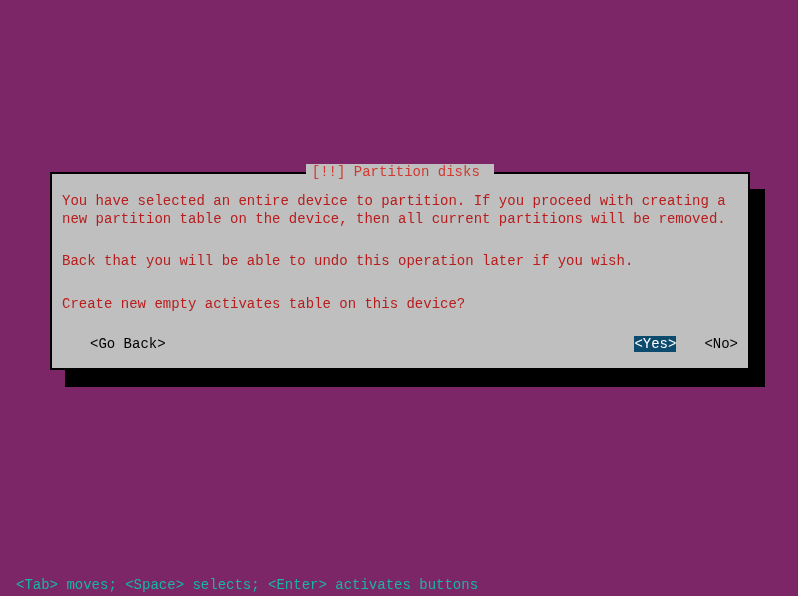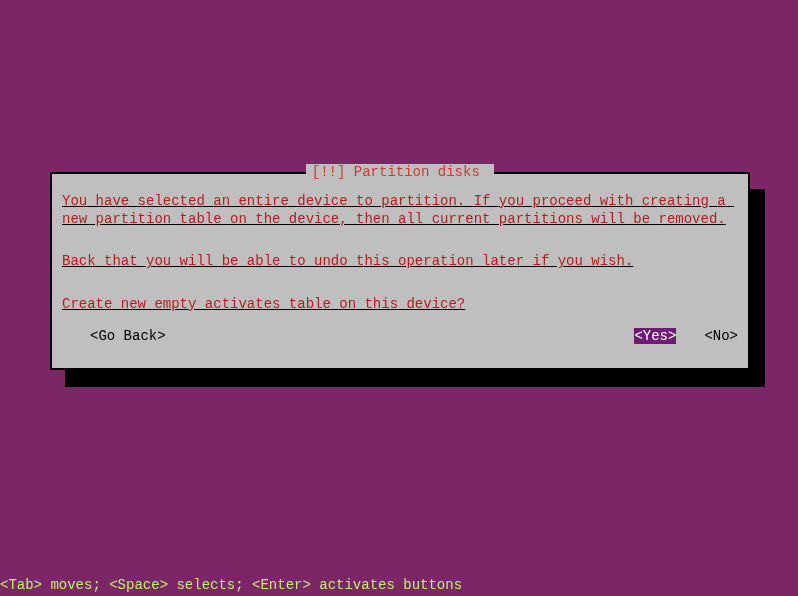--- a/index.html
+++ b/index.html
@@ -26,21 +26,20 @@
     }
     .dialog {
       position: absolute;
       left: 50px;
       top: 172px;
       width: 700px;
       height: 198px;
       background: #bfbfbf;
       border: 2px solid #000;
       padding: 18px 10px 10px 10px;
-      text-decoration: underline;
     }
     .title-wrapper {
       position: absolute;
       top: -10px;
       left: 0;
       width: 100%;
       text-align: center;
     }
     .title-bg {
       display: inline-block;
@@ -51,49 +50,49 @@
       white-space: pre;
     }
     .body-text {
       color: #b91c1c;
       white-space: pre-wrap;
       line-height: 1.3;
       margin-bottom: 8px;
     }
     .button-row {
       position: absolute;
-      bottom: 24px;
+      bottom: 16px;
       left: 10px;
       right: 10px;
       display: flex;
       align-items: flex-end;
     }
     .btn {
       color: #000;
       white-space: pre;
       cursor: pointer;
     }
     .btn-goback {
       margin-left: 28px;
     }
     .spacer {
       flex: 1;
     }
     .btn-yes {
-      background: #701a75;
+      background: #0c4a6e;
       color: #fff;
       margin-right: 28px;
     }
     .btn-no {
     }
     .status-bar {
       position: absolute;
       bottom: 3px;
-      left: 0;
-      color: #bef264;
+      left: 16px;
+      color: #14b8a6;
       white-space: pre;
     }
   </style>
 </head>
 <body>
 
 <div class="shadow"></div>
 
 <div class="dialog">
   <div class="title-wrapper">

